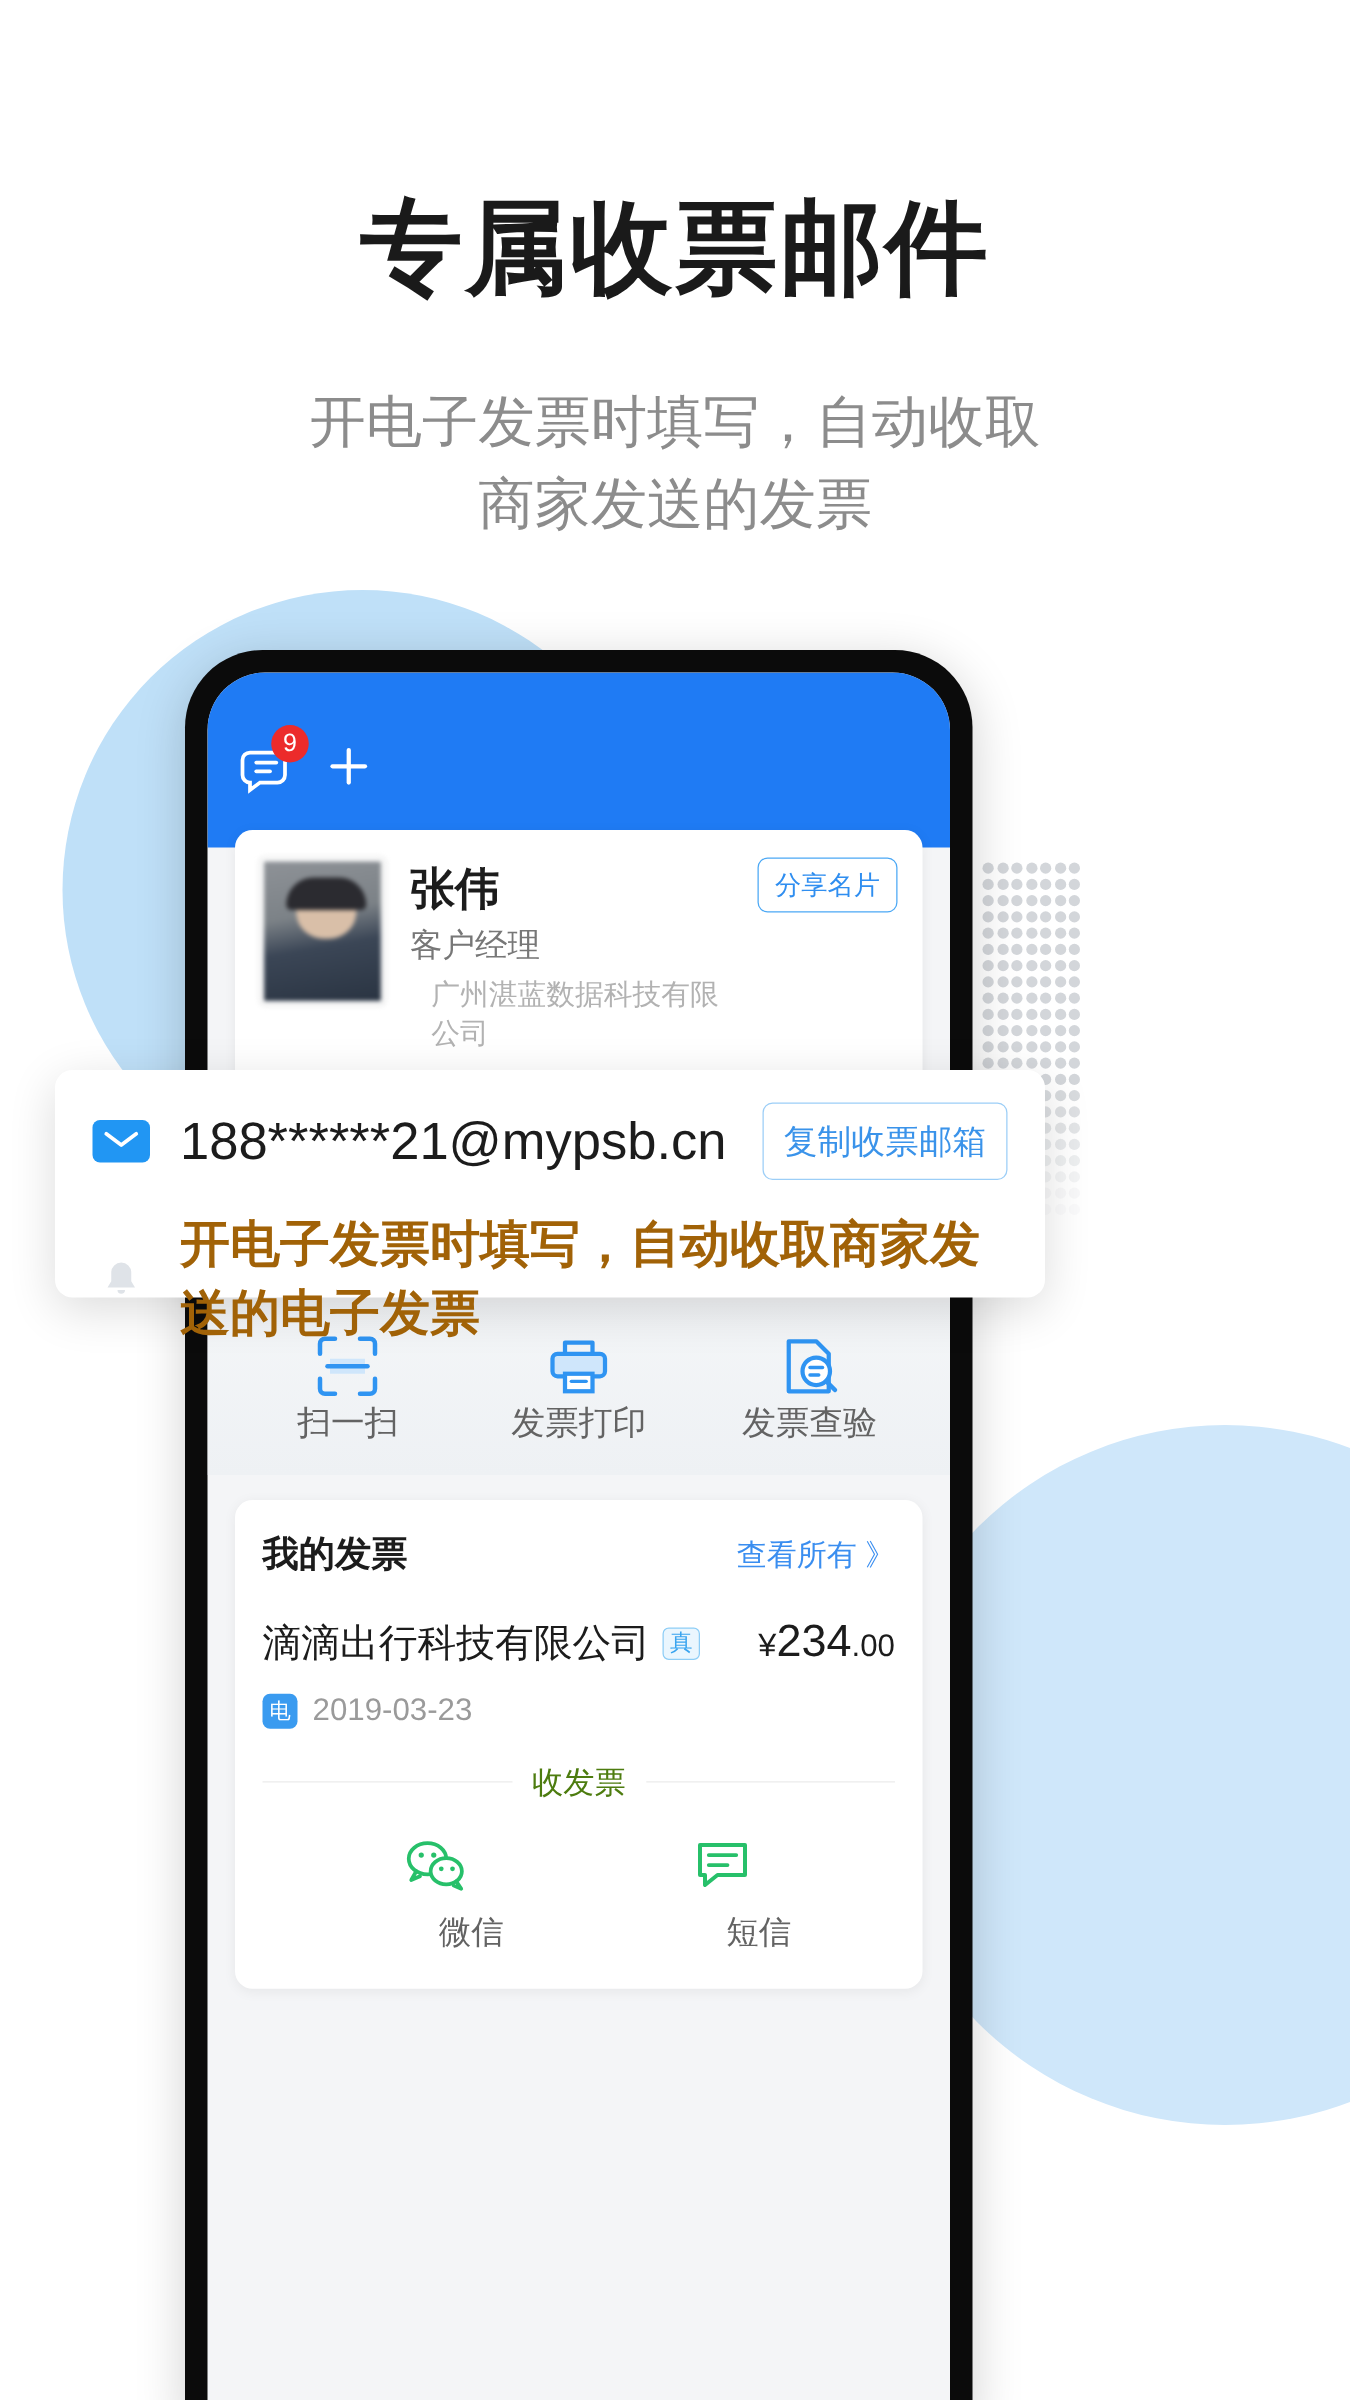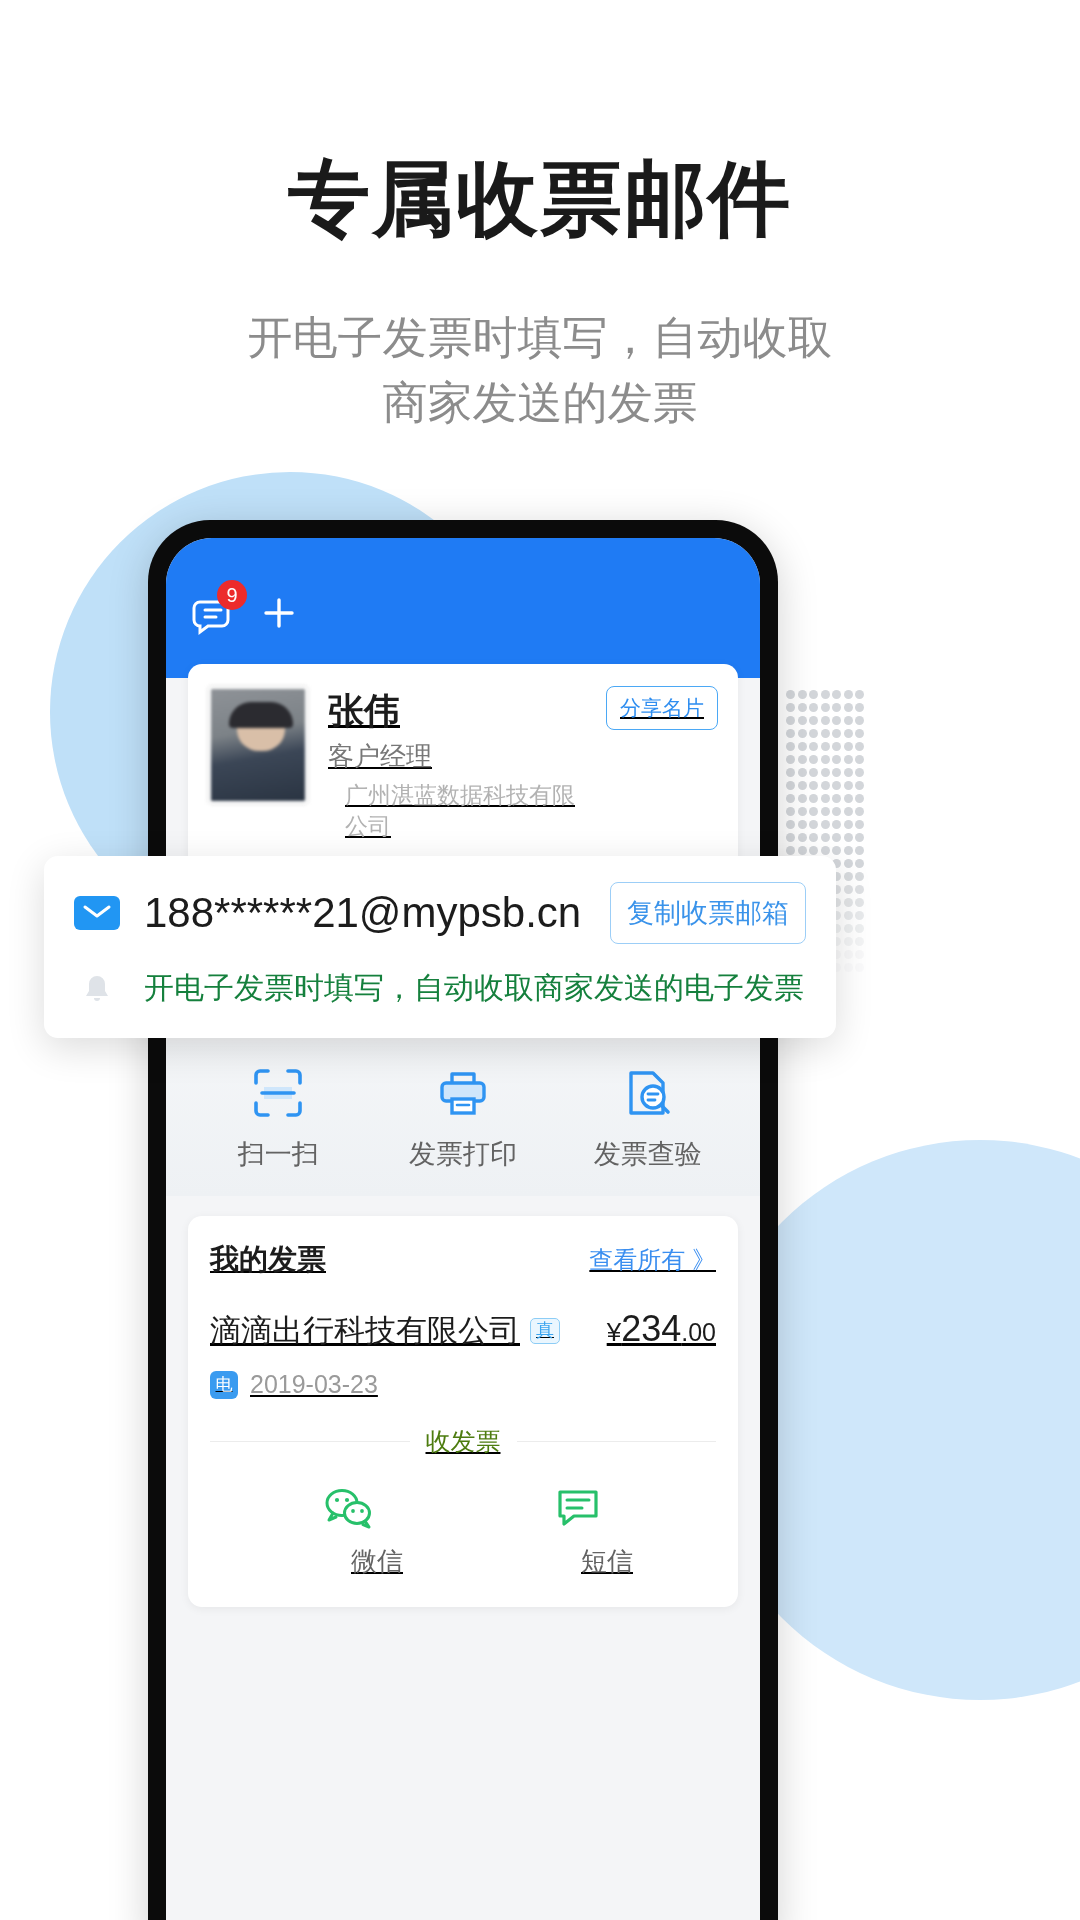--- a/index.html
+++ b/index.html
@@ -79,21 +79,21 @@
     flex: 1 1 auto; height: 52px; border-radius: 26px;
     background: rgba(255,255,255,0.35);
     display: flex; align-items: center; gap: 12px; padding: 0 20px;
   }
   .searchbar .ph { color: rgba(255,255,255,0.92); font-size: 25px; }
   .plus-btn { width: 46px; height: 46px; flex: 0 0 auto; margin-top: 4px; }
 
   
   .card {
     position: relative; margin: 0 22px; background: #fff;
-    border-radius: 14px; box-shadow: 0 2px 10px rgba(0,0,0,0.06); text-decoration: underline;
+    border-radius: 14px; box-shadow: 0 2px 10px rgba(0,0,0,0.06);
   }
   .card-profile { margin-top: -14px; padding: 22px 20px 0 20px; }
   .prof-row { display: flex; align-items: flex-start; gap: 20px; }
   .avatar {
     width: 100px; height: 118px; flex: 0 0 auto; border-radius: 4px;
     background: linear-gradient(170deg,#8e9297 0%,#7c8287 38%,#3b4656 60%,#2a3442 100%);
     border: 3px solid #fff; box-shadow: 0 0 0 1px #ddd;
     position: relative; overflow: hidden; filter: blur(1.6px);
   }
   .avatar::before {
@@ -128,21 +128,21 @@
   .bank-tax { font-size: 25px; color: #a8a8a8; margin-top: 8px; }
 
   
   .actions {
     margin: 14px 0 0 0; padding: 26px 20px 24px 20px;
     display: flex; justify-content: space-around;
     background: linear-gradient(180deg,#f4f6f8 0%, #eef1f4 100%);
   }
   .act { width: 118px; text-align: center; }
   .act .gl { height: 54px; display:flex; align-items:center; justify-content:center; }
-  .act .lbl { font-size: 27px; color: #636363; margin-top: 16px; }
+  .act .lbl { font-size: 27px; color: #636363; margin-top: 0; }
 
   
   .card-invoices { margin-top: 20px; padding: 24px 22px 22px 22px; }
   .inv-head { display: flex; align-items: center; justify-content: space-between; }
   .inv-title { font-size: 29px; font-weight: bold; color: #1c1c1c; }
   .inv-more { font-size: 24px; color: #3a8ef0; }
   .inv-row { display: flex; align-items: baseline; justify-content: space-between; margin-top: 28px; }
   .inv-name { font-size: 31px; color: #1c1c1c; display: flex; align-items: center; gap: 10px; }
   .tag-real {
     font-size: 18px; color: #39a4ef; border: 1px solid #8dcdf6;
@@ -179,21 +179,21 @@
     display: flex; align-items: center; justify-content: center;
   }
   .ov-email { flex: 1 1 auto; font-size: 42px; color: #1c1c1c; letter-spacing: 0; }
   .ov-btn {
     flex: 0 0 auto; border: 1px solid #9ccef7; color: #3a93ea;
     border-radius: 8px; font-size: 27px; padding: 12px 16px; background: #fff;
     white-space: nowrap;
   }
   .ov-row2 { display: flex; align-items: center; gap: 24px; margin-top: 24px; }
   .ov-bell { width: 46px; flex: 0 0 auto; display: flex; justify-content: center; }
-  .ov-note { font-size: 30px; color: #15803d; }
+  .ov-note { font-size: 40px; color: #a16207; font-weight: bold; }
 </style>
 </head>
 <body>
 
 <div class="page">
 
   <div class="headline">专属收票邮件</div>
   <div class="subhead">
     <span>开电子发票时填写，自动收取</span>
     <span class="l2">商家发送的发票</span>

